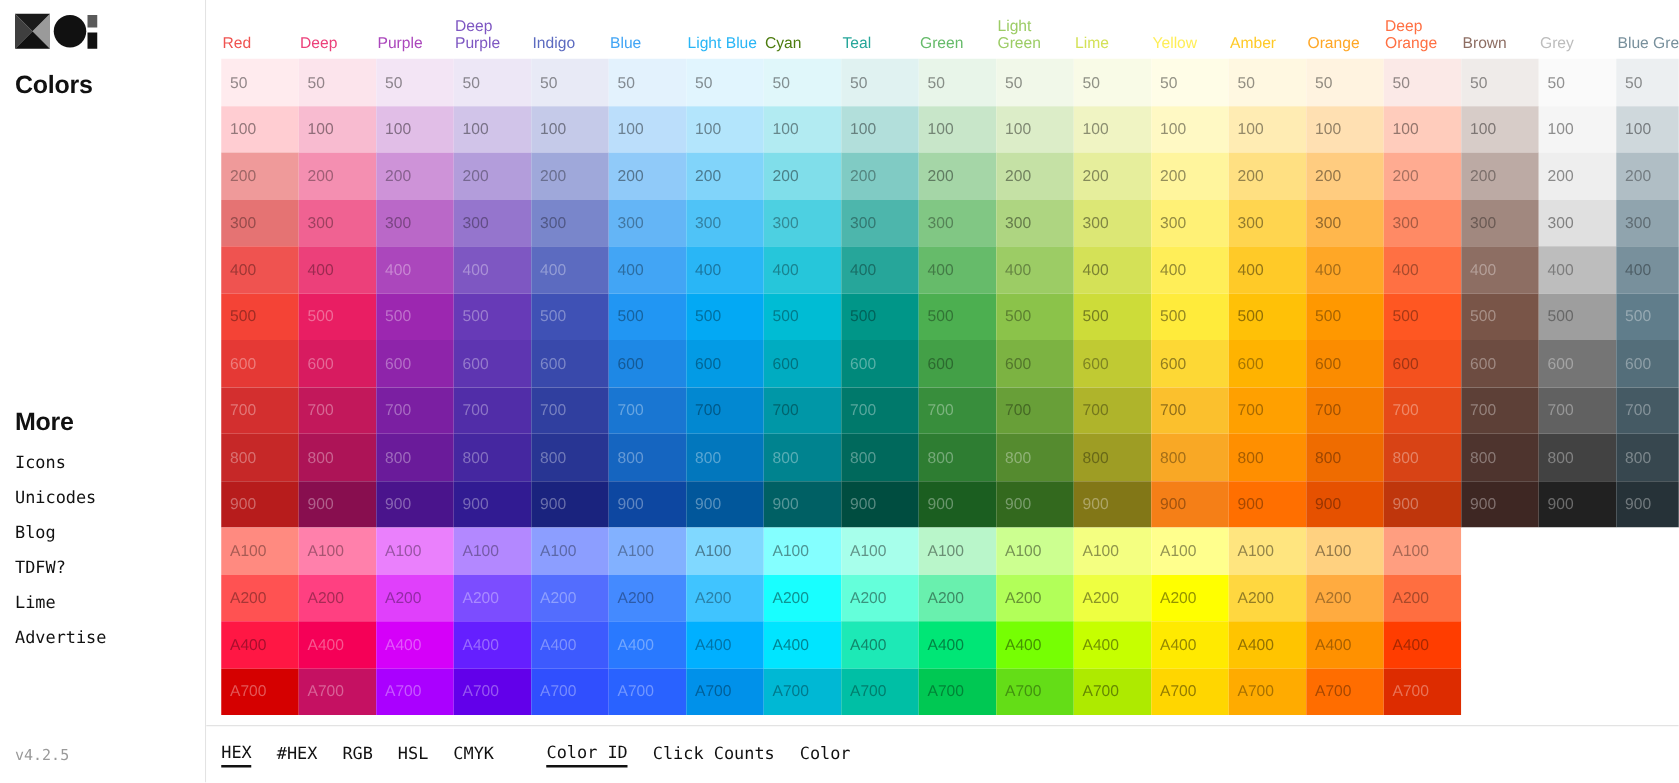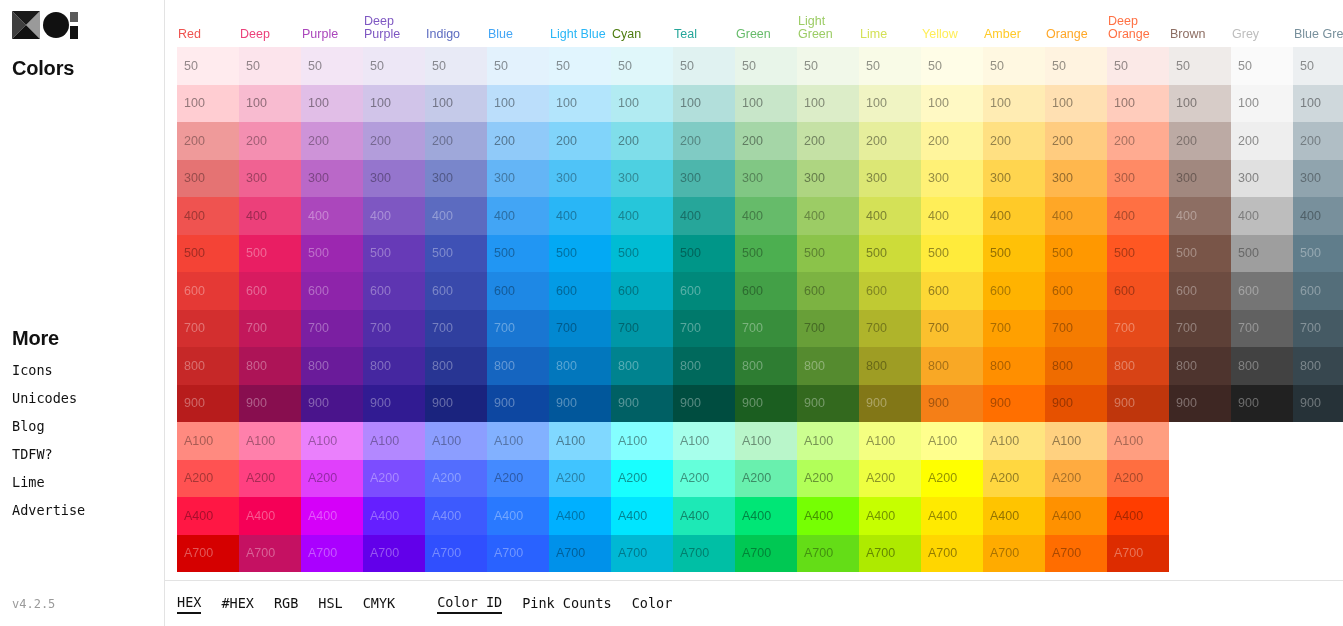--- a/index.html
+++ b/index.html
@@ -978,19 +978,19 @@
     </div>
 
     <div class="footer">
       <div id="fmt-list" style="display:flex;align-items:center;">
           <span class="fmt sel">HEX</span>
           <span class="fmt">#HEX</span>
           <span class="fmt">RGB</span>
           <span class="fmt">HSL</span>
           <span class="fmt">CMYK</span>
           <span class="fmt sel gap">Color ID</span>
-          <span class="fmt">Pink Counts</span>
+          <span class="fmt">Click Counts</span>
           <span class="fmt">Color</span>
         </div>
     </div>
 
   </section>
 </div>
 
 </body></html>

